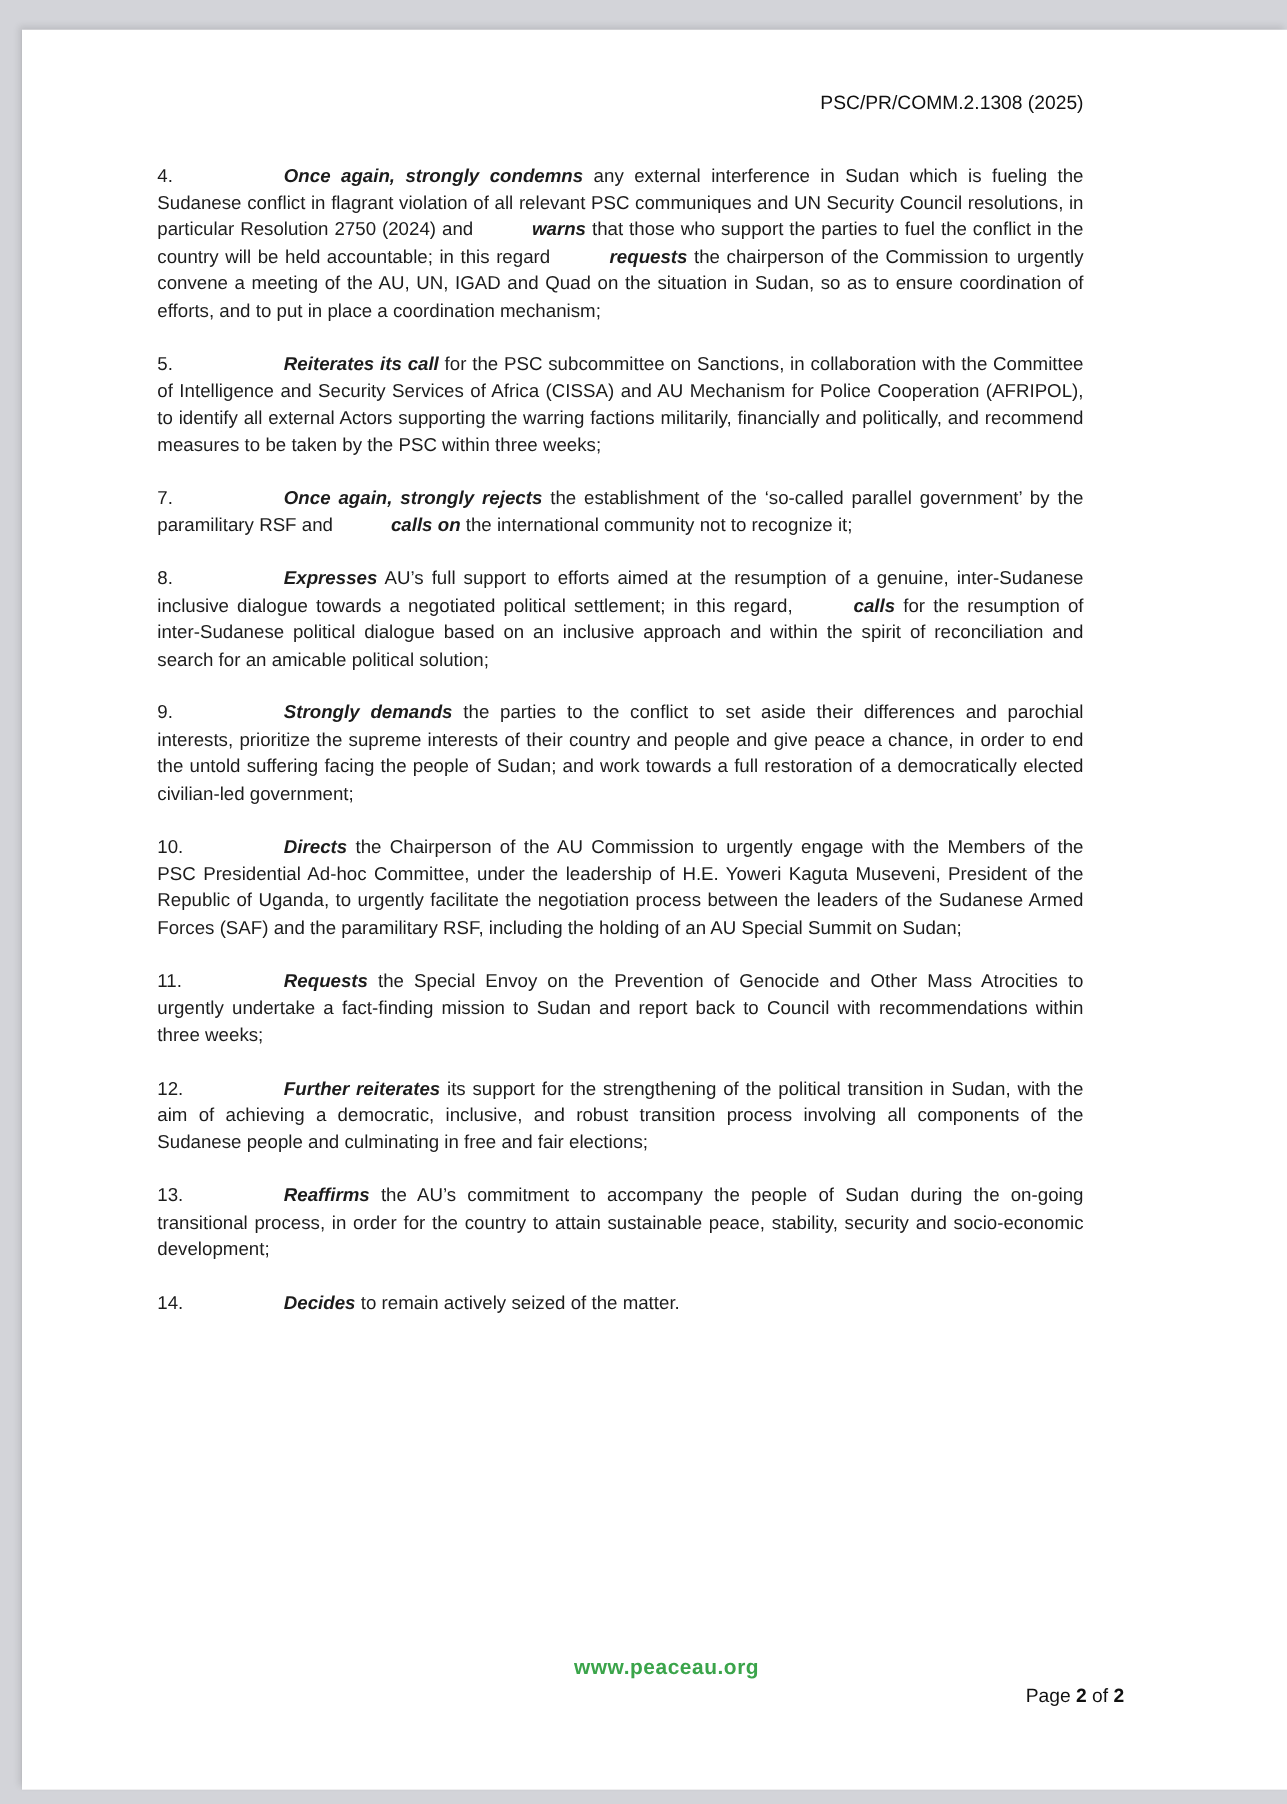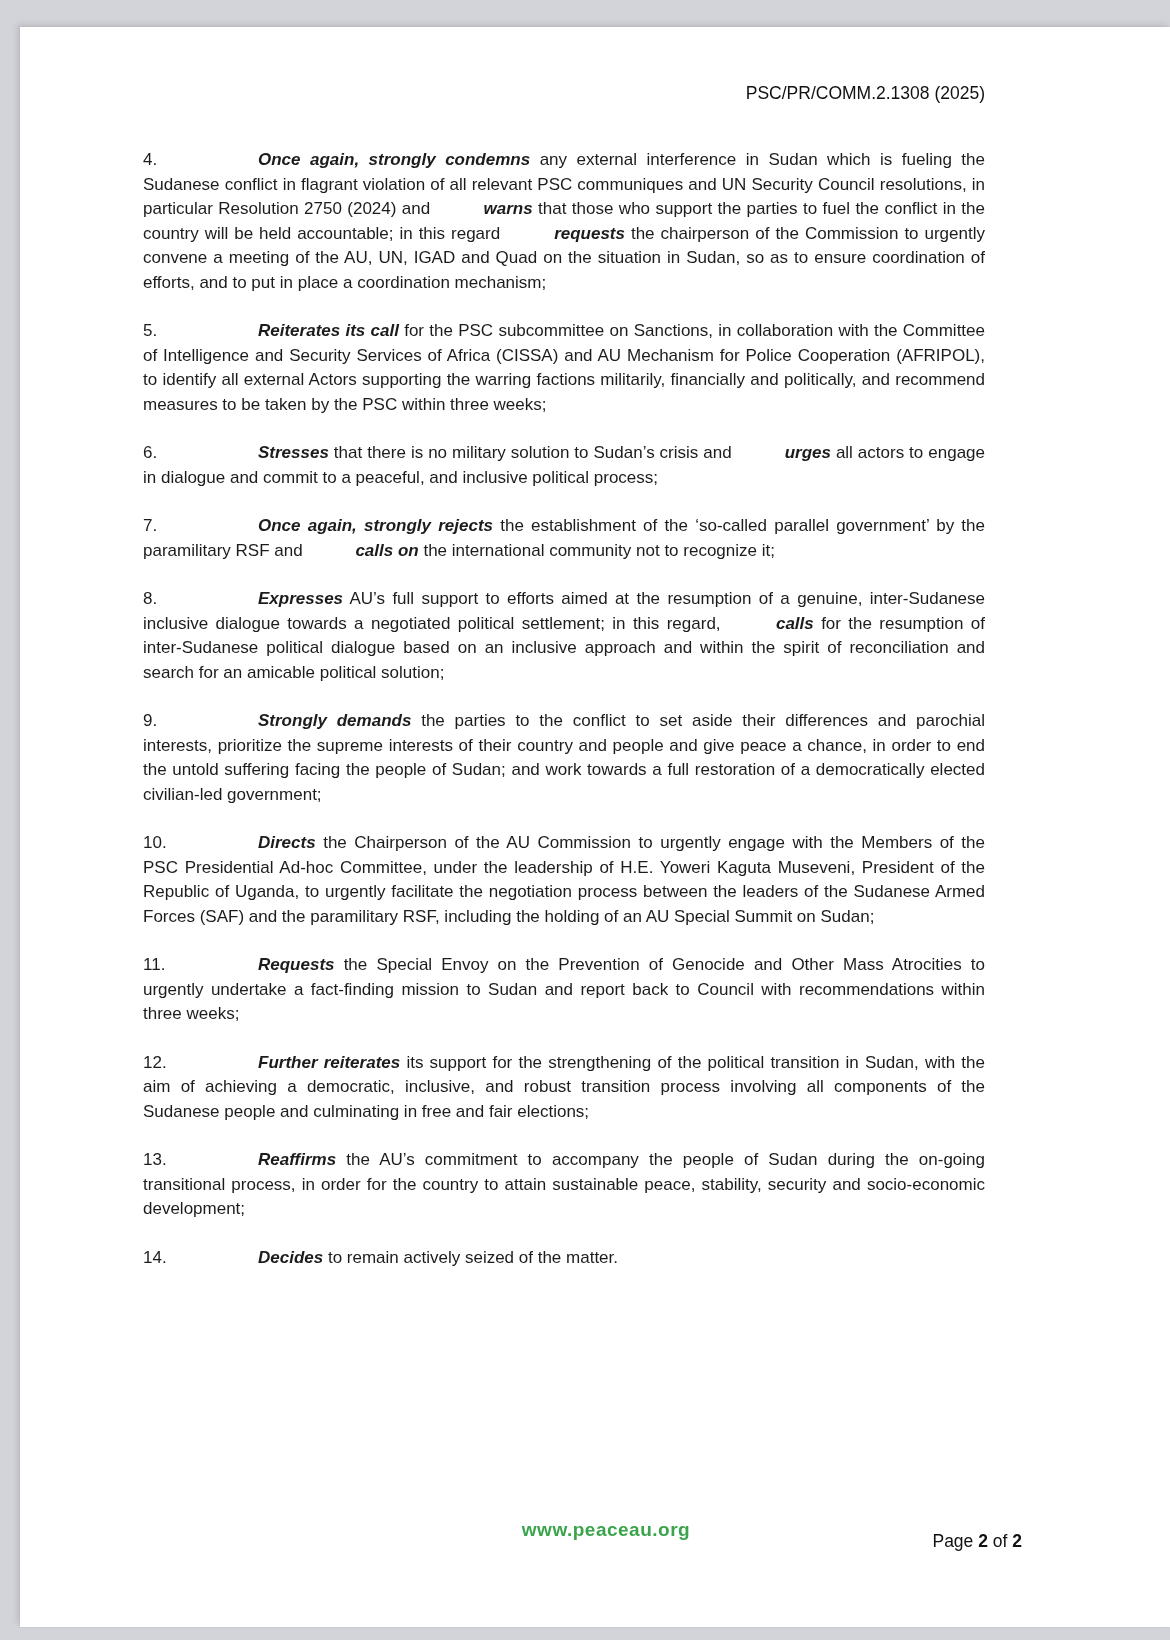--- a/index.html
+++ b/index.html
@@ -60,21 +60,21 @@
     font-size: 16.5px;
     line-height: 18px;
     letter-spacing: 0.2px;
     transform: scaleX(0.92);
     transform-origin: left center;
     white-space: nowrap;
   }
   .lt-gold { color: var(--gold); }
   .lt-green { color: var(--green); }
   .logo-url {
-    margin-top: 16px;
+    margin-top: 3px;
     text-align: center;
     font-size: 19px;
     font-weight: bold;
     color: var(--url-green);
     letter-spacing: 0.5px;
   }
   .fill-gold { fill: var(--gold); }
   .ring-green { stroke: var(--green); fill: none; }
 
   .page-num {
@@ -86,21 +86,20 @@
 </style>
 </head>
 <body>
 
 <div class="page">
   <div class="content">
     <div class="doc-ref">PSC/PR/COMM.2.1308 (2025)</div>
     <div>
         <p class="para"><span class="num">4.</span><span class="bi">Once again, strongly condemns</span><span> any external interference in Sudan which is fueling the Sudanese conflict in flagrant violation of all relevant PSC communiques and UN Security Council resolutions, in particular Resolution 2750 (2024) and </span><span class="bi">warns</span><span> that those who support the parties to fuel the conflict in the country will be held accountable; in this regard </span><span class="bi">requests</span><span> the chairperson of the Commission to urgently convene a meeting of the AU, UN, IGAD and Quad on the situation in Sudan, so as to ensure coordination of efforts, and to put in place a coordination mechanism;</span></p>
         <p class="para"><span class="num">5.</span><span class="bi">Reiterates its call</span><span> for the PSC subcommittee on Sanctions, in collaboration with the Committee of Intelligence and Security Services of Africa (CISSA) and AU Mechanism for Police Cooperation (AFRIPOL), to identify all external Actors supporting the warring factions militarily, financially and politically, and recommend measures to be taken by the PSC within three weeks;</span></p>
-        <p class="para"><span class="num">6.</span><span class="bi">Stresses</span><span> that there is no military solution to Sudan’s crisis and </span><span class="bi">urges</span><span> all actors to engage in dialogue and commit to a peaceful, and inclusive political process;</span></p>
         <p class="para"><span class="num">7.</span><span class="bi">Once again, strongly rejects</span><span> the establishment of the ‘so-called parallel government’ by the paramilitary RSF and </span><span class="bi">calls on</span><span> the international community not to recognize it;</span></p>
         <p class="para"><span class="num">8.</span><span class="bi">Expresses</span><span> AU’s full support to efforts aimed at the resumption of a genuine, inter-Sudanese inclusive dialogue towards a negotiated political settlement; in this regard, </span><span class="bi">calls</span><span> for the resumption of inter-Sudanese political dialogue based on an inclusive approach and within the spirit of reconciliation and search for an amicable political solution;</span></p>
         <p class="para"><span class="num">9.</span><span class="bi">Strongly demands</span><span> the parties to the conflict to set aside their differences and parochial interests, prioritize the supreme interests of their country and people and give peace a chance, in order to end the untold suffering facing the people of Sudan; and work towards a full restoration of a democratically elected civilian-led government;</span></p>
         <p class="para"><span class="num">10.</span><span class="bi">Directs</span><span> the Chairperson of the AU Commission to urgently engage with the Members of the PSC Presidential Ad-hoc Committee, under the leadership of H.E. Yoweri Kaguta Museveni, President of the Republic of Uganda, to urgently facilitate the negotiation process between the leaders of the Sudanese Armed Forces (SAF) and the paramilitary RSF, including the holding of an AU Special Summit on Sudan;</span></p>
         <p class="para"><span class="num">11.</span><span class="bi">Requests</span><span> the Special Envoy on the Prevention of Genocide and Other Mass Atrocities to urgently undertake a fact-finding mission to Sudan and report back to Council with recommendations within three weeks;</span></p>
         <p class="para"><span class="num">12.</span><span class="bi">Further reiterates</span><span> its support for the strengthening of the political transition in Sudan, with the aim of achieving a democratic, inclusive, and robust transition process involving all components of the Sudanese people and culminating in free and fair elections;</span></p>
         <p class="para"><span class="num">13.</span><span class="bi">Reaffirms</span><span> the AU’s commitment to accompany the people of Sudan during the on-going transitional process, in order for the country to attain sustainable peace, stability, security and socio-economic development;</span></p>
         <p class="para"><span class="num">14.</span><span class="bi">Decides</span><span> to remain actively seized of the matter.</span></p>
       </div>
   </div>

